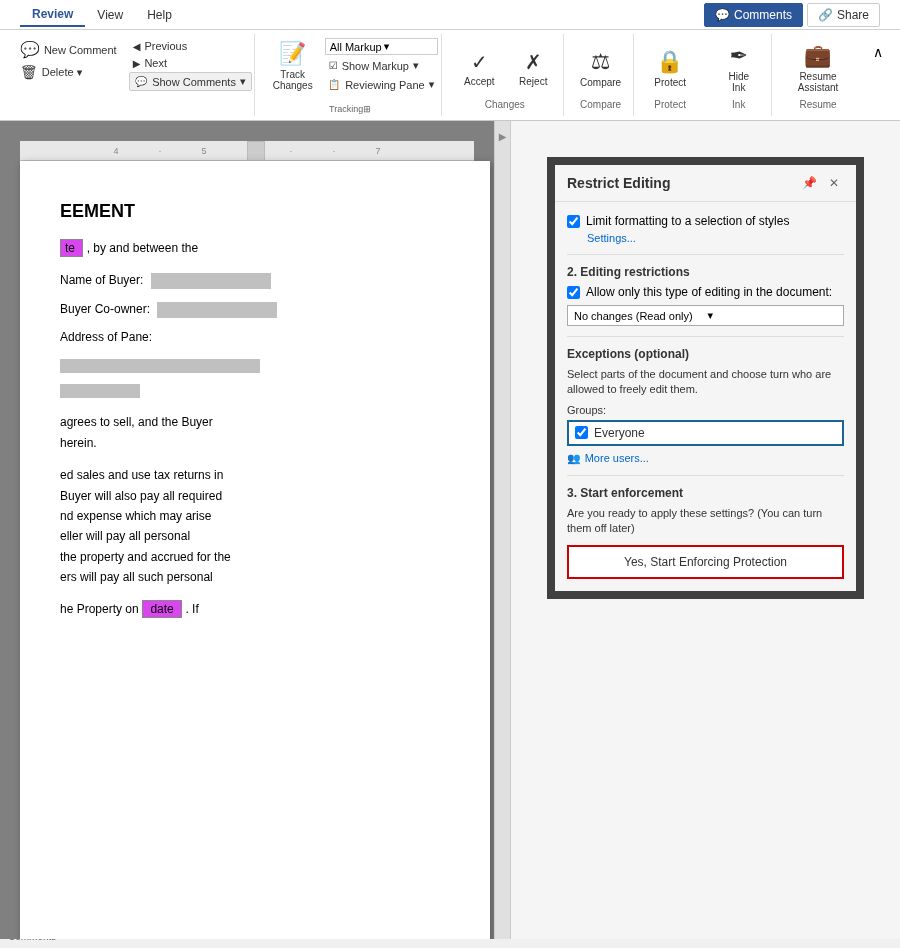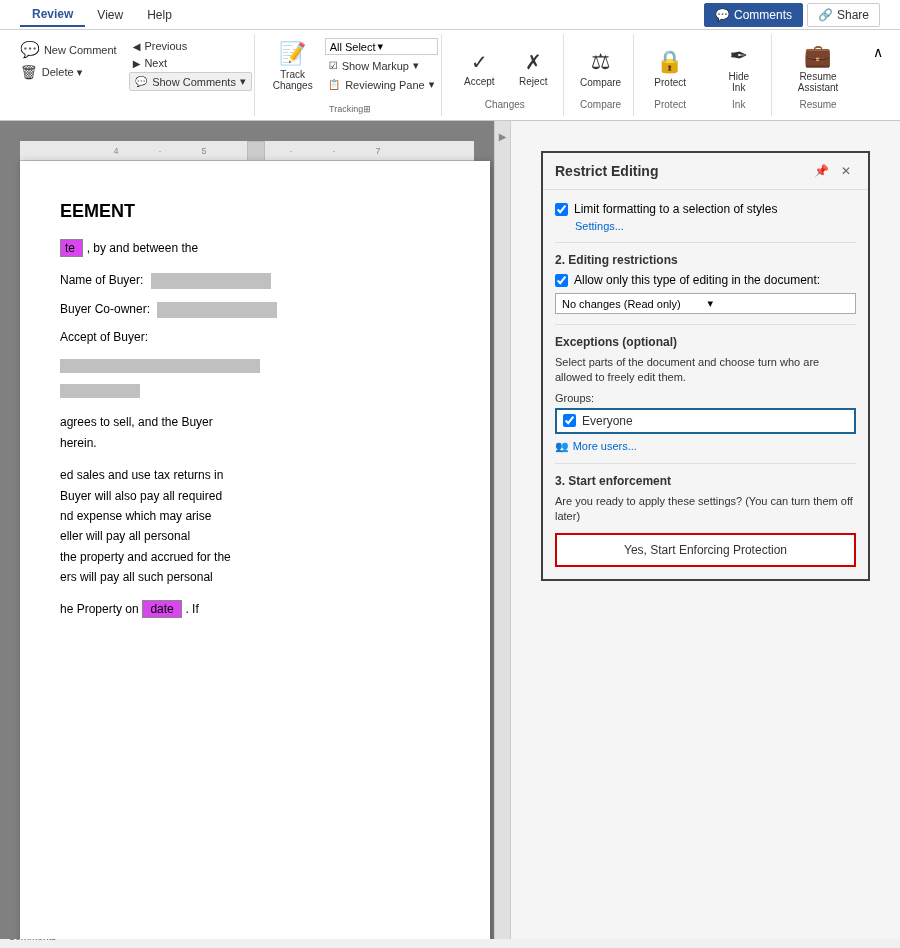--- a/index.html
+++ b/index.html
@@ -27,21 +27,21 @@
 
     
     .doc-container { display: flex; height: calc(948px - 130px); }
     .doc-area { flex: 1; background: #808080; overflow: hidden; position: relative; padding: 20px; }
     .doc-page { background: white; width: 470px; min-height: 800px; margin: 0 auto; padding: 40px; box-shadow: 2px 2px 8px rgba(0,0,0,0.3); position: relative; }
 
     
     .right-panel { width: 390px; background: #f5f5f5; border-left: 1px solid #ccc; position: relative; }
 
     
-    .restrict-panel { background: #f5f5f5; border: 2px solid #404040; margin: 20px; padding: 0; position: absolute; top: 10px; left: 10px; right: 10px; }
+    .restrict-panel { background: #f5f5f5; border: 8px solid #404040; margin: 26px; padding: 0; position: absolute; top: 10px; left: 10px; right: 10px; }
     .restrict-header { display: flex; align-items: center; justify-content: space-between; padding: 8px 12px; background: #f5f5f5; border-bottom: 1px solid #ddd; }
     .restrict-title { font-size: 14px; font-weight: 600; color: #333; }
     .restrict-controls { display: flex; gap: 4px; }
     .restrict-ctrl-btn { width: 20px; height: 20px; display: flex; align-items: center; justify-content: center; cursor: pointer; color: #666; font-size: 12px; }
 
     .restrict-body { padding: 12px; }
     .section-title { font-size: 12px; font-weight: 600; color: #333; margin-bottom: 6px; }
     .section-divider { border: none; border-top: 1px solid #ddd; margin: 10px 0; }
 
     .checkbox-row { display: flex; align-items: center; gap: 6px; margin-bottom: 4px; }
@@ -130,21 +130,21 @@
 
     <div class="ribbon-group tracking-group" style="flex-direction:row; align-items:flex-start; padding-top:4px; position:relative;">
       <div style="display:flex; flex-direction:column; gap:3px; margin-right:6px;">
         <div class="btn-large" style="width:52px; height:56px;">
           <span style="font-size:22px;">📝</span>
           <span style="font-size:10px; line-height:1.1; text-align:center;">Track<br>Changes</span>
         </div>
       </div>
       <div style="display:flex; flex-direction:column; gap:2px;">
         <div class="tracking-dropdown">
-          <span>All Select</span>
+          <span>All Markup</span>
           <span>▾</span>
         </div>
         <div class="btn-small">
           <span style="font-size:10px;">☑</span>
           <span>Show Markup</span>
           <span>▾</span>
         </div>
         <div class="btn-small">
           <span style="font-size:10px;">📋</span>
           <span>Reviewing Pane</span>
@@ -235,21 +235,21 @@
         </div>
 
         <div class="doc-paragraph">
           <div style="margin-bottom:8px;">
             Name of Buyer: <span class="doc-field"></span>
           </div>
           <div style="margin-bottom:8px;">
             Buyer Co-owner: <span class="doc-field"></span>
           </div>
           <div style="margin-bottom:8px;">
-            Accept of Buyer:
+            Address of Pane:
           </div>
           <div style="margin-bottom:4px;">
             <span style="display:inline-block; background:#c0c0c0; width:200px; height:14px; vertical-align:middle;"></span>
           </div>
           <div style="margin-bottom:12px;">
             <span style="display:inline-block; background:#c0c0c0; width:80px; height:14px; vertical-align:middle;"></span>
           </div>
         </div>
 
         <div class="doc-paragraph">

